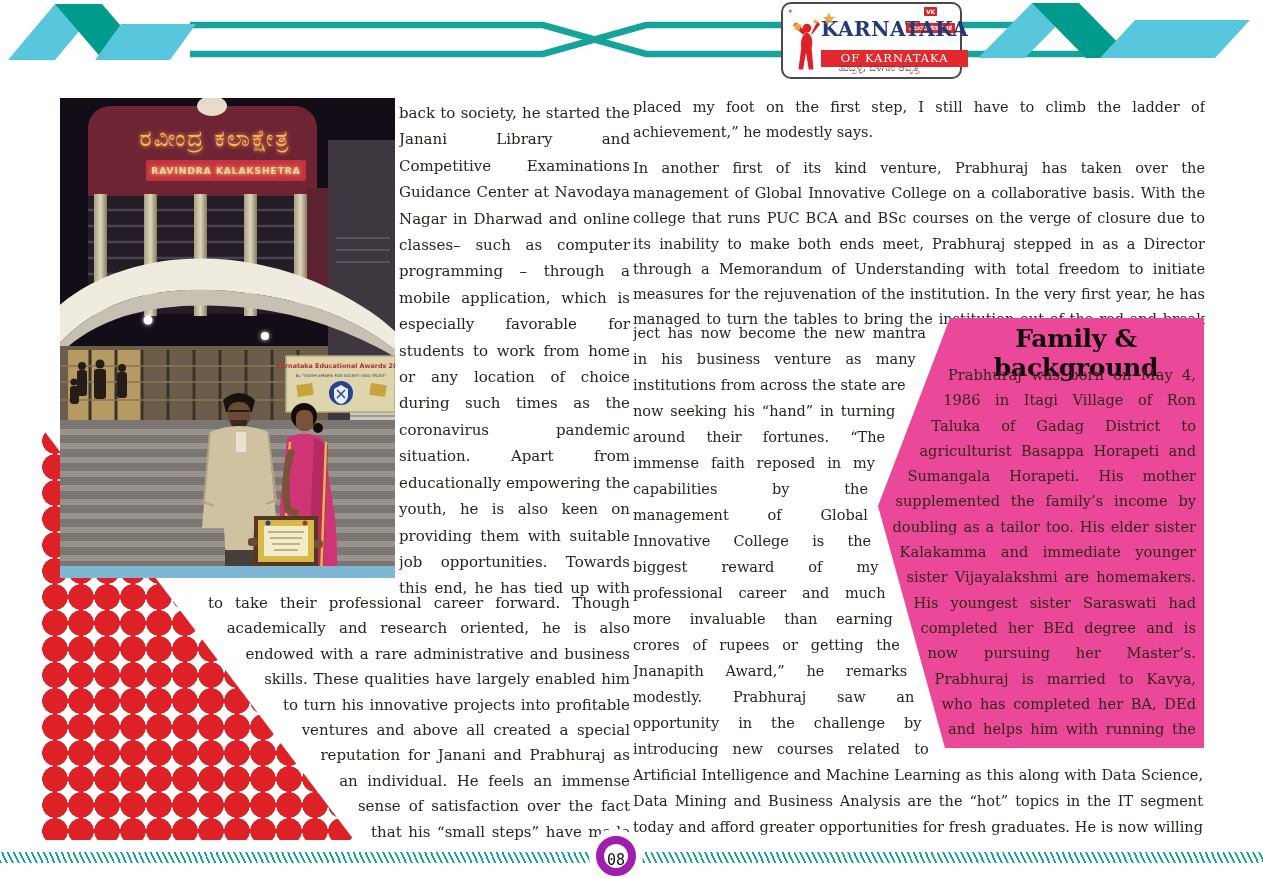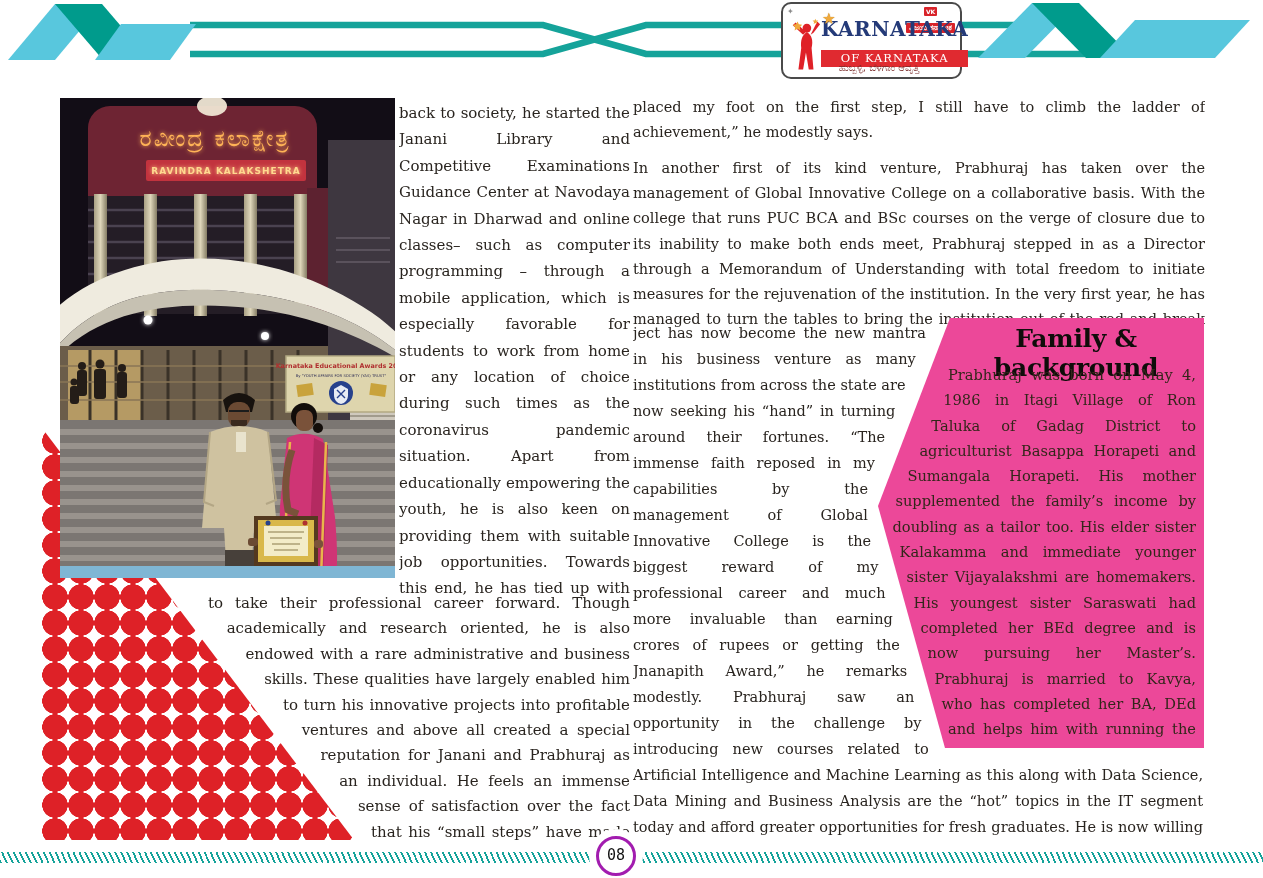--- a/index.html
+++ b/index.html
@@ -63,21 +63,21 @@
                font-size:25px; font-weight:bold; color:#0f0d0a; letter-spacing:-.3px; }
   .fam-body { position:absolute; left:0; top:50px; width:328px; height:386px;
               font-size:14.6px; line-height:25.3px; text-align:justify; color:#33261５; color:#33261a; }
   .fam-cut { float:left; width:80px; height:386px;
              shape-outside:polygon(0 0, 74px 0, 4px 148px, 70px 386px, 0 386px); shape-margin:12px; }
 
   
   .foot-stripe { left:0; top:852px; width:1263px; height:11px; z-index:4;
                  background:repeating-linear-gradient(65deg, #15a39a 0 1.8px, #ffffff 1.8px 5.4px); }
   .page-badge { left:596px; top:836px; width:40px; height:40px; background:#fff; z-index:5;
-                border:3px solid #a21caf; border-radius:50%; box-shadow:0 0 0 7px #fff;
+                border:8px solid #a21caf; border-radius:50%; box-shadow:0 0 0 7px #fff;
                 text-align:center; line-height:33px; font-size:15px;
                 font-family:"DejaVu Sans Mono","Liberation Mono",monospace; color:#111; }
 </style>
 </head>
 <body>
 
 <svg class="abs hdr-svg" width="1263" height="92" viewBox="0 0 1263 92">
   <g stroke="#15a39a" stroke-width="6.5" fill="none">
     <path d="M190,25 H543 L646,54 H782"></path>
     <path d="M190,54 H543 L646,25 H782"></path>

